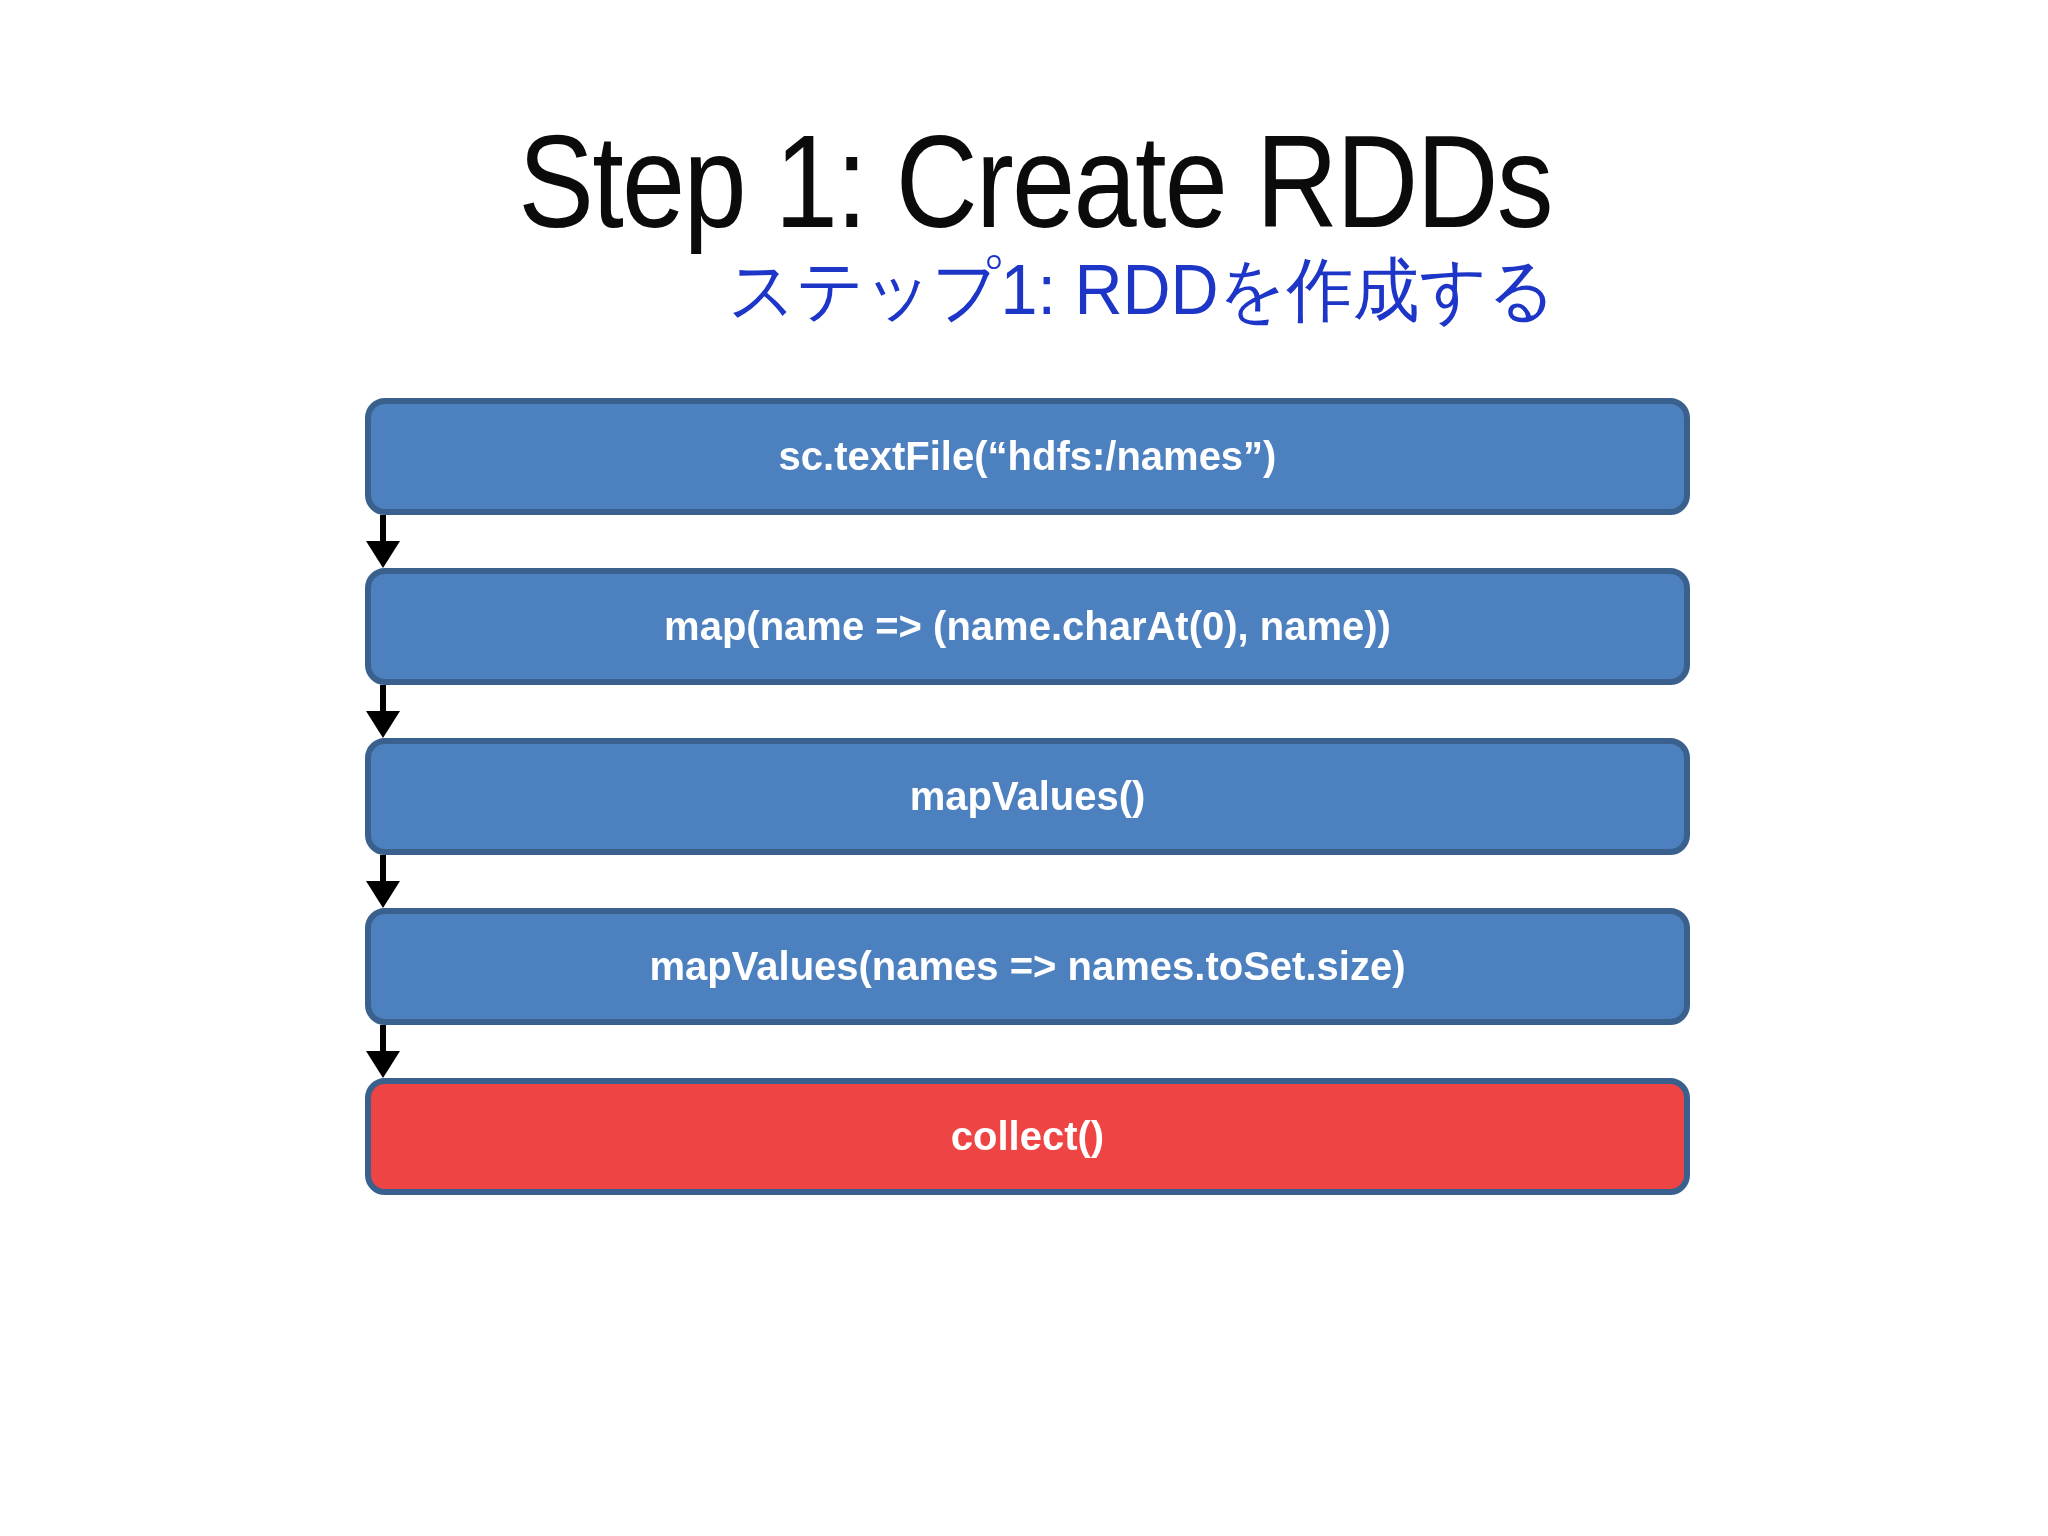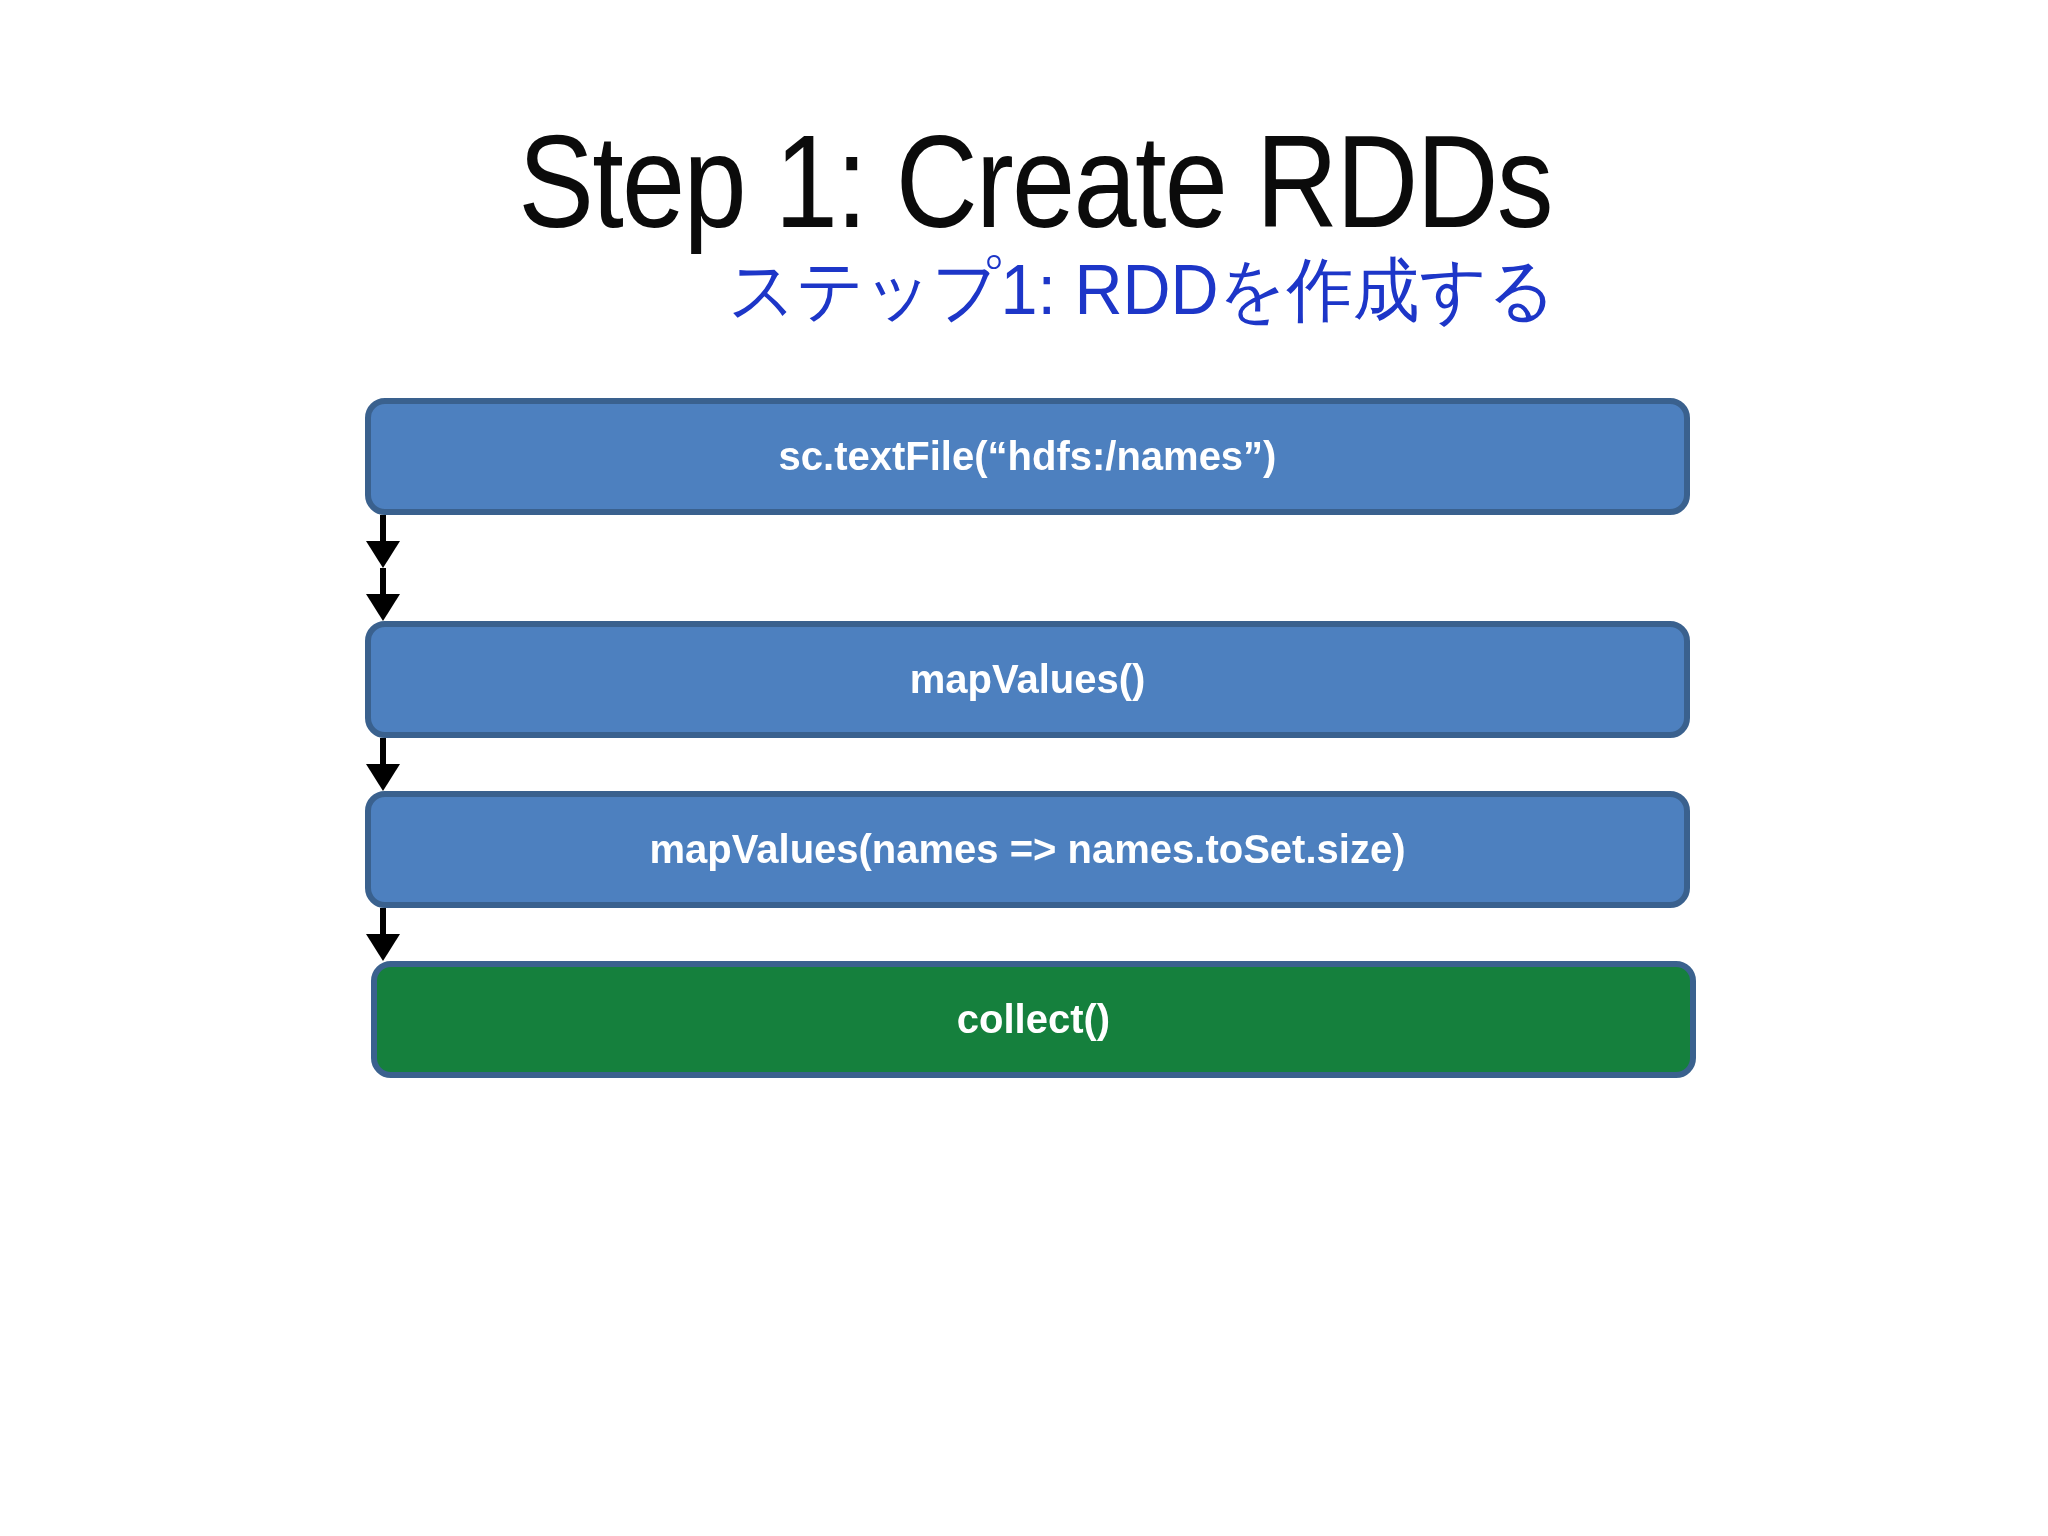--- a/index.html
+++ b/index.html
@@ -62,22 +62,21 @@
     border-radius: 20px;
     display: flex;
     align-items: center;
     justify-content: center;
     color: #ffffff;
     font-size: 40px;
     font-weight: 700;
     white-space: nowrap;
   }
   .flow-box.light {
-    background: #15803d;
-    margin-left: 6px;
+    background: #ef4444;
   }
   .arrow {
     width: 36px;
     height: 53px;
     display: block;
     flex: 0 0 auto;
   }
 </style>
 </head>
 <body>
@@ -90,20 +89,21 @@
 
   <div class="flow">
 
     <div class="flow-box">sc.textFile(“hdfs:/names”)</div>
 
     <svg class="arrow" viewBox="0 0 36 53">
       <line x1="18" y1="0" x2="18" y2="30" stroke="#000000" stroke-width="6"></line>
       <polygon points="1,26 35,26 18,53" fill="#000000"></polygon>
     </svg>
 
+    <div class="flow-box">map(name =&gt; (name.charAt(0), name))</div>
 
     <svg class="arrow" viewBox="0 0 36 53">
       <line x1="18" y1="0" x2="18" y2="30" stroke="#000000" stroke-width="6"></line>
       <polygon points="1,26 35,26 18,53" fill="#000000"></polygon>
     </svg>
 
     <div class="flow-box">mapValues()</div>
 
     <svg class="arrow" viewBox="0 0 36 53">
       <line x1="18" y1="0" x2="18" y2="30" stroke="#000000" stroke-width="6"></line>

